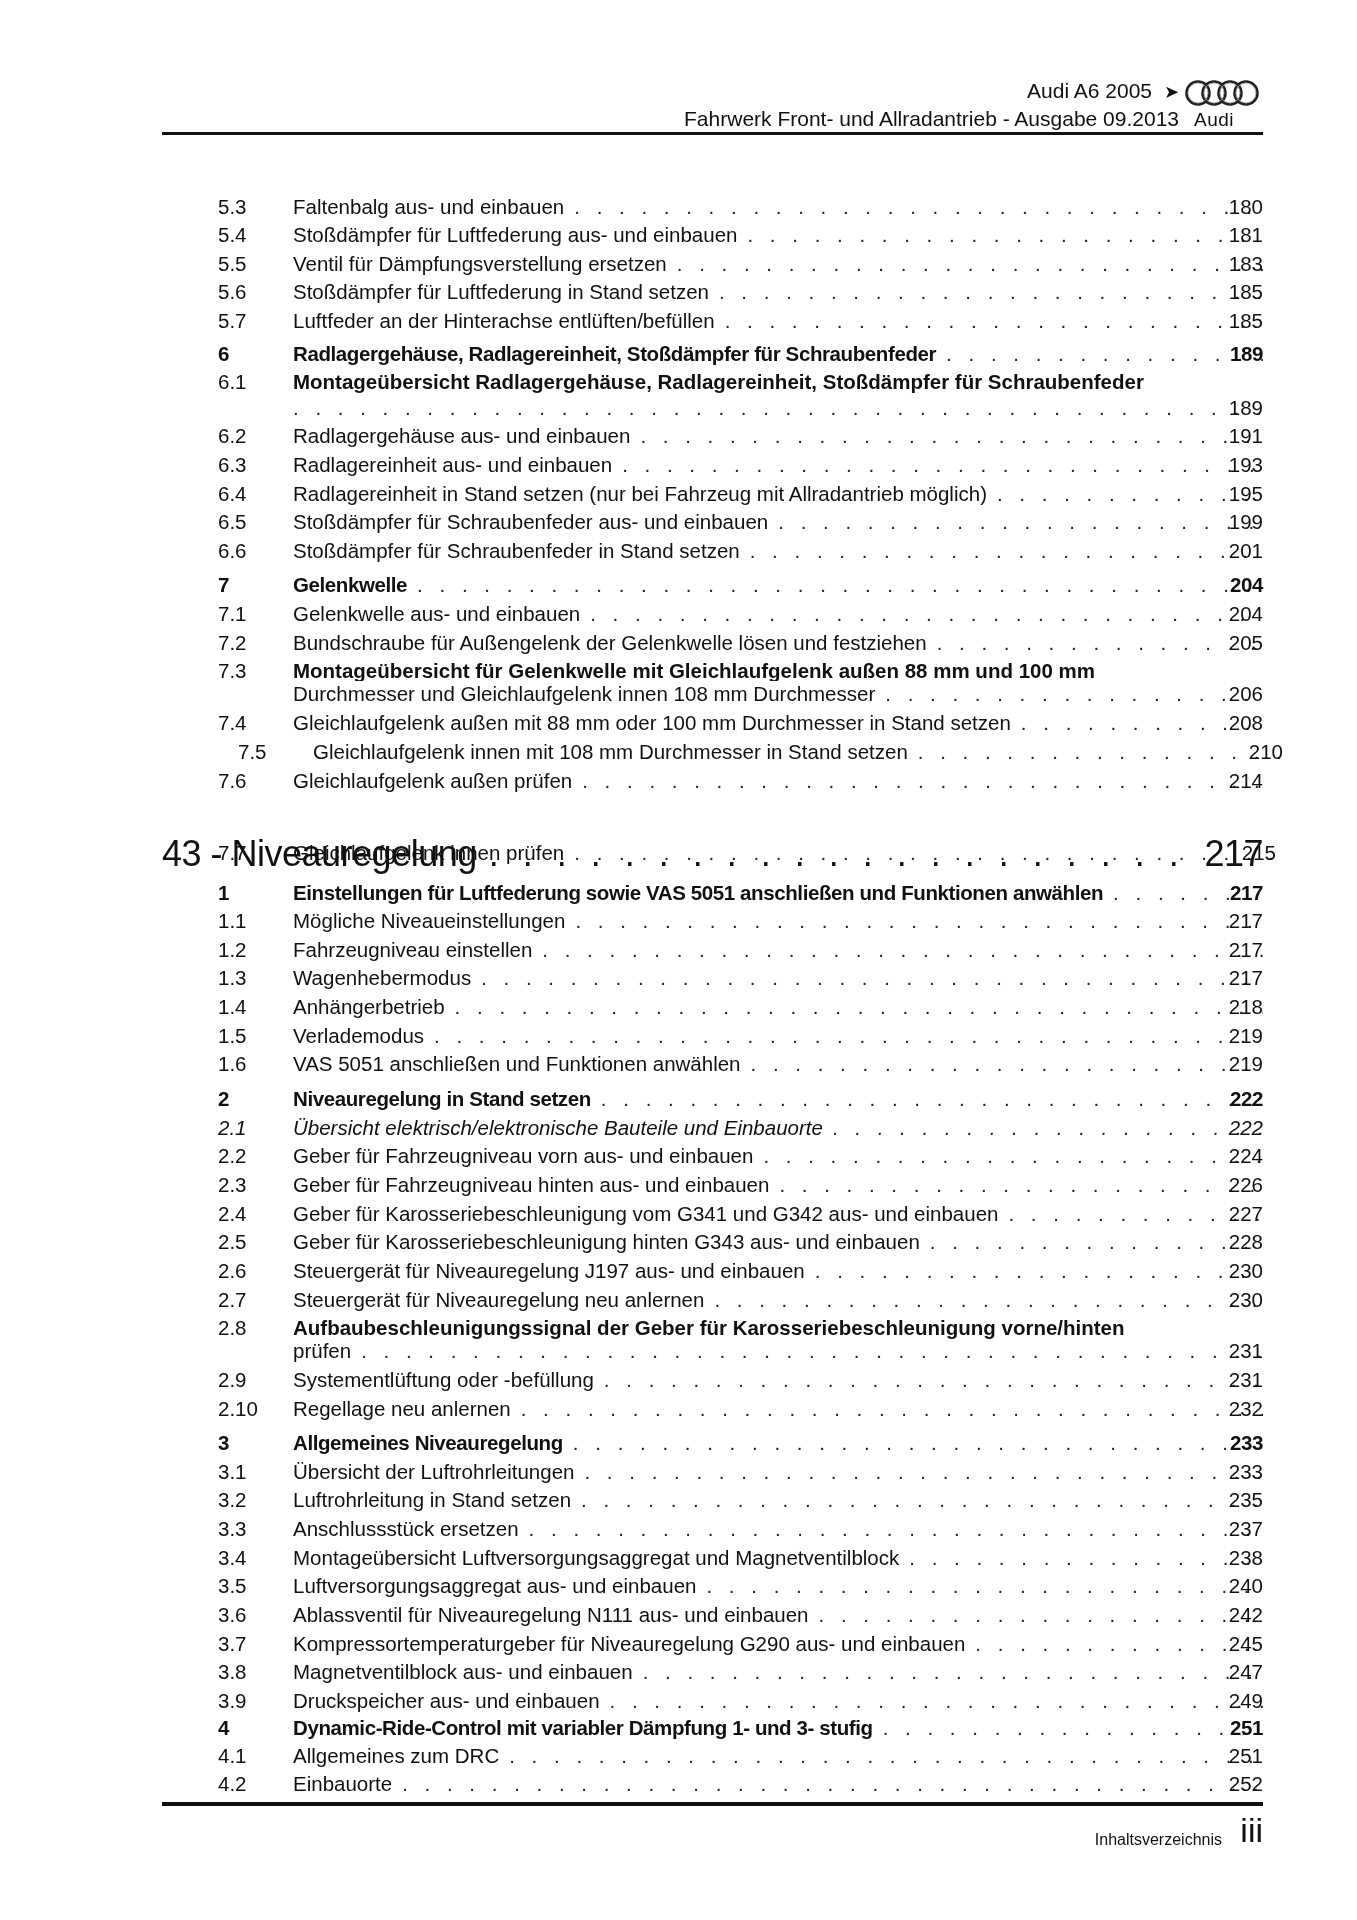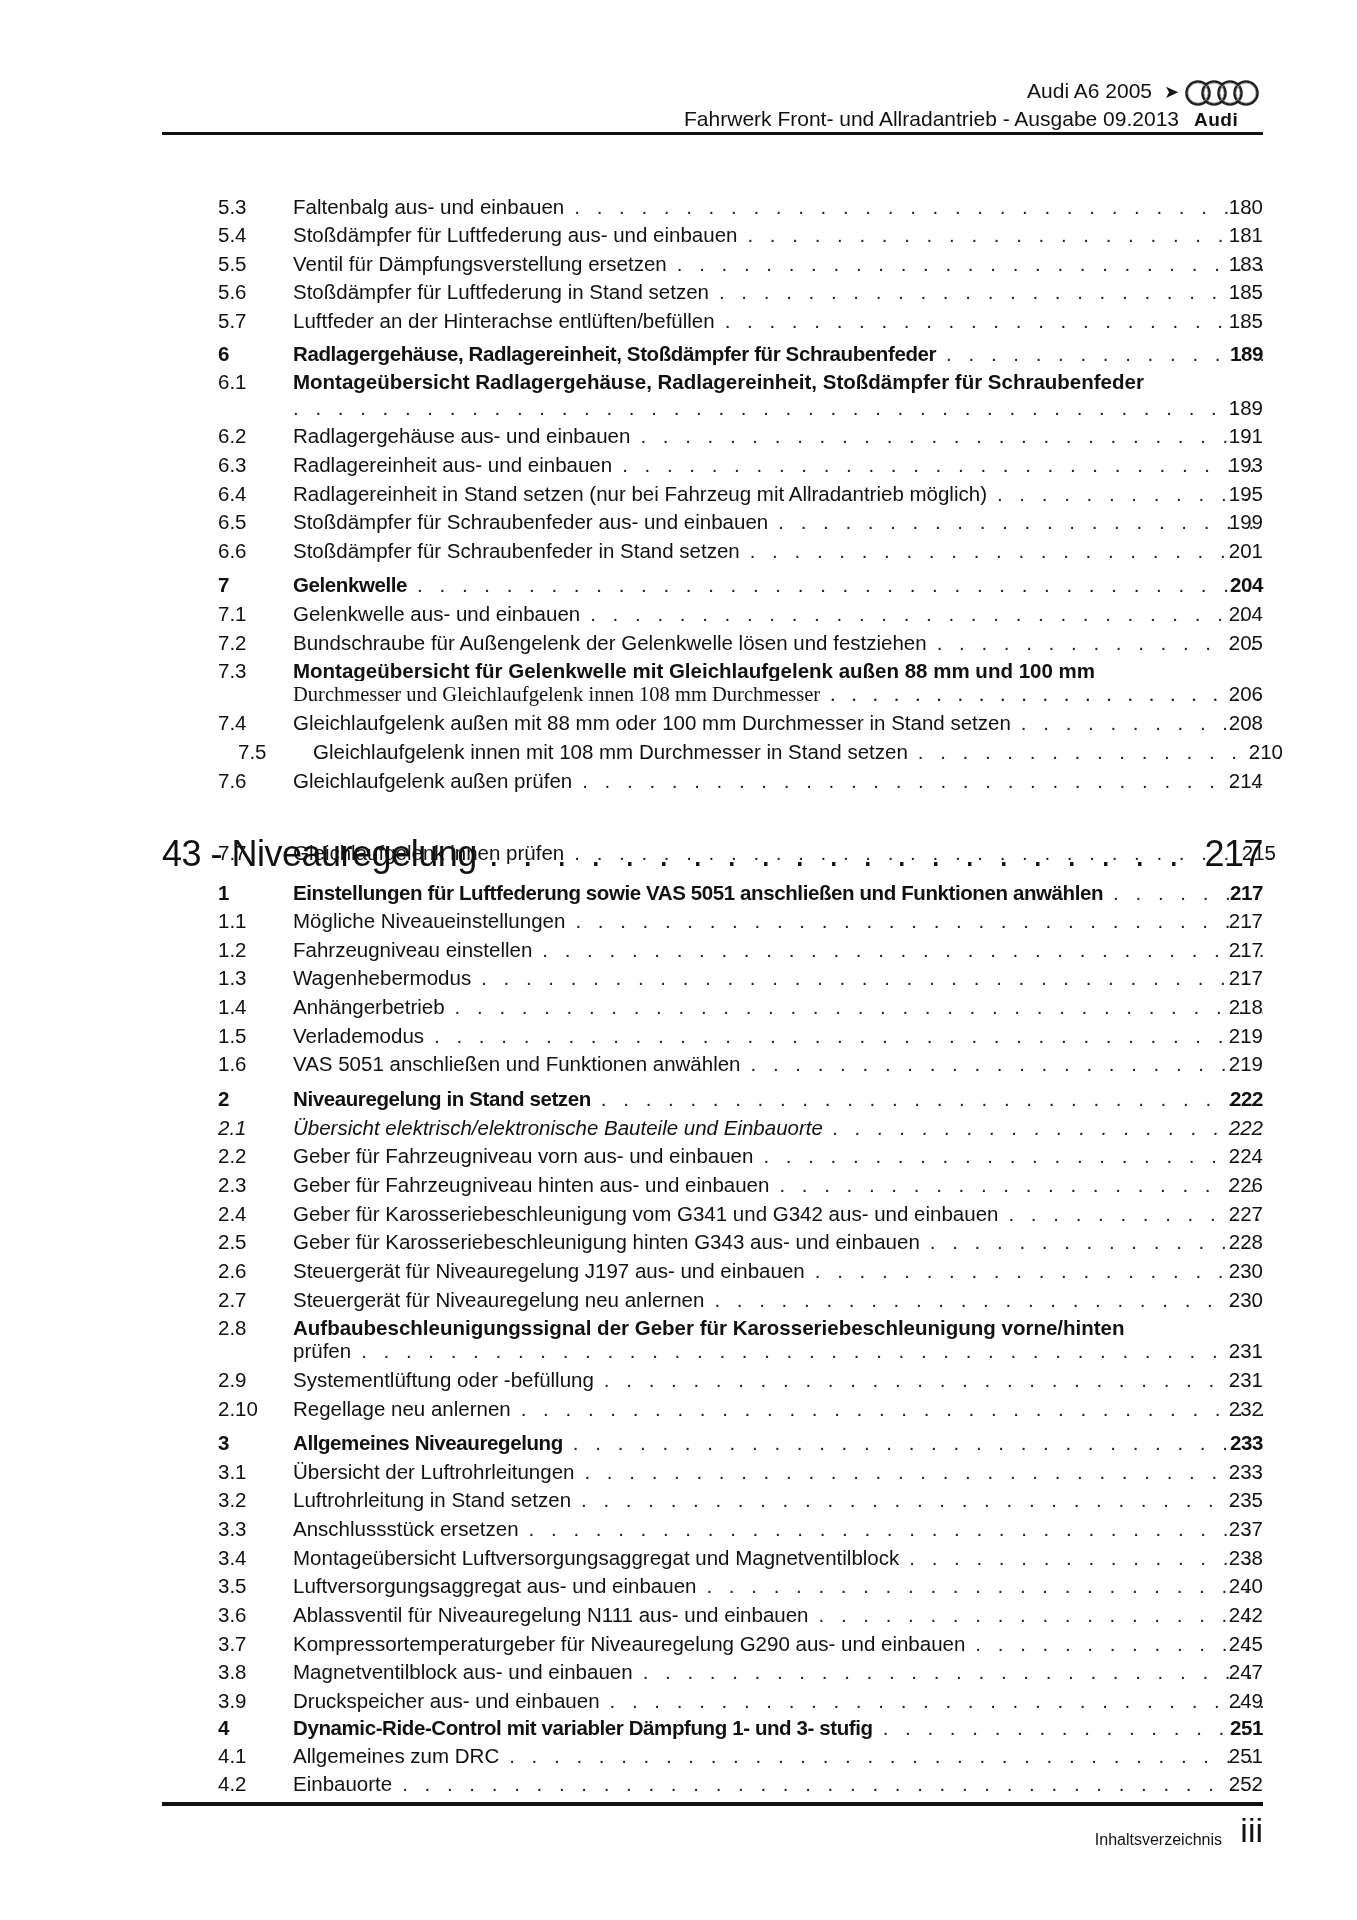--- a/index.html
+++ b/index.html
@@ -1,21 +1,21 @@
 <!DOCTYPE html>
 <html><head>
 <meta charset="utf-8">
 <style>
   html, body { margin: 0; padding: 0; background: #ffffff; }
   body { width: 1357px; height: 1920px; position: relative; overflow: hidden;
          font-family: "Liberation Sans", sans-serif; color: #111; }
   .hdr-line1 { position: absolute; right: 178px; top: 78px; font-size: 21px; line-height: 26px; white-space: nowrap; }
   .hdr-line2 { position: absolute; right: 178px; top: 106px; font-size: 21px; line-height: 26px; white-space: nowrap; }
   .logo { position: absolute; left: 1184px; top: 78px; width: 80px; height: 56px; }
-  .logo-text { position: absolute; left: 1194px; top: 109px; font-size: 19px; font-weight: bold; letter-spacing: 0.5px; }
+  .logo-text { position: absolute; left: 1194px; top: 109px; font-size: 19px; font-weight: normal; letter-spacing: 0.5px; }
   .rule-top { position: absolute; left: 162px; top: 132px; width: 1101px; height: 3px; background: #111; }
   .rule-bottom { position: absolute; left: 162px; top: 1802px; width: 1101px; height: 4px; background: #111; }
   .row { position: absolute; left: 0; width: 1357px; height: 26px; font-size: 20.5px; line-height: 26px; }
   .row .num { position: absolute; left: 218px; white-space: nowrap; }
   .row .title { position: absolute; left: 293px; right: 94px; display: flex; white-space: nowrap; overflow: hidden; align-items: center; }
   .row .title .t { flex: 0 0 auto; padding-right: 10px; background: #fff; }
   .row .title .dots { flex: 1 1 auto; overflow: hidden; letter-spacing: 5.5px; color: #222; }
   .row .page { position: absolute; right: 94px; text-align: right; white-space: nowrap; }
   .row.bold { font-weight: bold; letter-spacing: -0.4px; }
   .row.bold .dots { font-weight: normal; letter-spacing: 5.5px; }
@@ -173,21 +173,21 @@
         <span class="num">7.2</span>
         <div class="title">
           <span class="t">Bundschraube für Außengelenk der Gelenkwelle lösen und festziehen</span>
           <span class="dots">. . . . . . . . . . . . . . . . . . . . . . . . . . . . . . . . . . . . . . . . . . . . . . . . . . . . . . . . . . . . . . . . . . . . . . . . . . . . . . . . . . . . . . . .</span>
         </div>
         <span class="page">205</span>
       </div>
       <div class="row" style="top: 658px;">
         <span class="num">7.3</span>
         <span class="wrap1" style="top: 0px;">Montageübersicht für Gelenkwelle mit Gleichlaufgelenk außen 88 mm und 100 mm</span>
-        <div class="title" style="top: 23px; font-family: Liberation Serif, serif;">
+        <div class="title" style="top: 23px;">
           <span class="t">Durchmesser und Gleichlaufgelenk innen 108 mm Durchmesser</span>
           <span class="dots">. . . . . . . . . . . . . . . . . . . . . . . . . . . . . . . . . . . . . . . . . . . . . . . . . . . . . . . . . . . . . . . . . . . . . . . . . . . . . . . . . . . . . . . .</span>
         </div>
         <span class="page" style="top: 23px;">206</span>
       </div>
       <div class="row" style="top: 710px;">
         <span class="num">7.4</span>
         <div class="title">
           <span class="t">Gleichlaufgelenk außen mit 88 mm oder 100 mm Durchmesser in Stand setzen</span>
           <span class="dots">. . . . . . . . . . . . . . . . . . . . . . . . . . . . . . . . . . . . . . . . . . . . . . . . . . . . . . . . . . . . . . . . . . . . . . . . . . . . . . . . . . . . . . . .</span>

